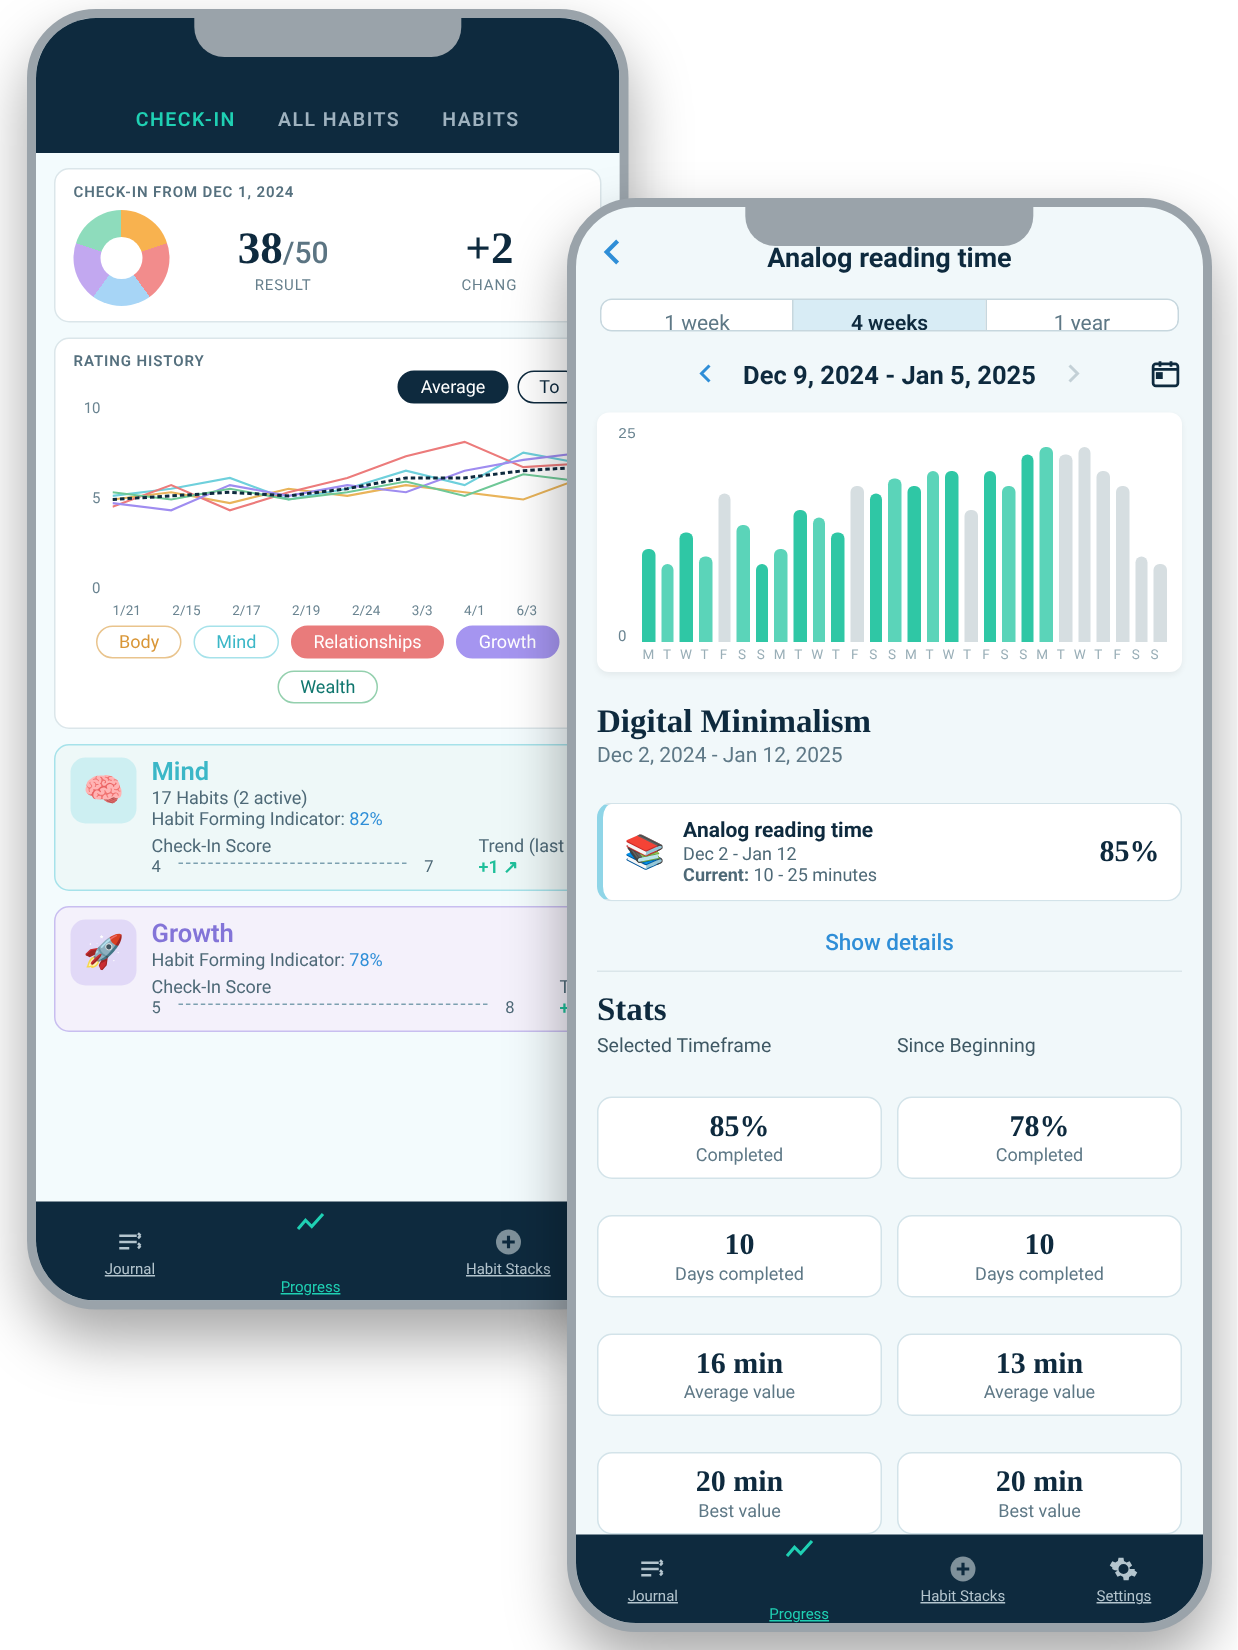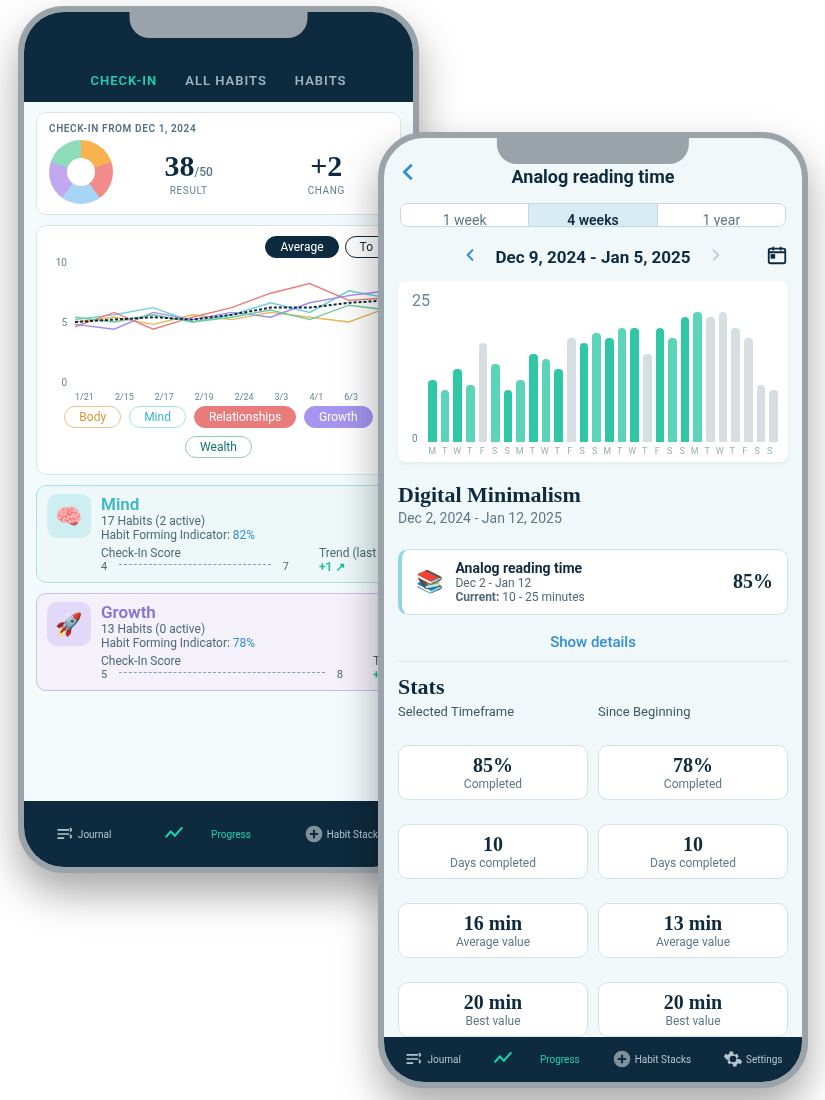--- a/index.html
+++ b/index.html
@@ -35,21 +35,21 @@
   #phoneA .a-body { flex:1; overflow:hidden; background:#f3fbfd; padding: 10px 12px 0 12px; display:flex; flex-direction:column; gap:10px; }
   .card { background:#fff; border:1px solid #dbe6ea; border-radius:10px; padding:10px 12px; position:relative; }
   .card-label { font-size:10px; letter-spacing:0.6px; color:#55707e; font-weight:600; }
   .checkin-row { display:flex; align-items:center; gap:14px; padding-top:6px; }
   .pie { width:64px; height:64px; border-radius:50%;
     background: conic-gradient(#f8b24f 0 72deg,#f28c8c 72deg 144deg,#a7d5f6 144deg 216deg,#c2a8f0 216deg 288deg,#8edcbc 288deg 360deg);
     position:relative; }
   .pie::after { content:""; position:absolute; inset:18px; background:#fff; border-radius:50%; }
   .metric { text-align:center; flex:1; }
   .metric .big { font-size:30px; font-weight:700; font-family: Georgia, serif; color:#0e2a3e; }
-  .metric .small { font-size:12px; font-weight:500; color:#5b7482; }
+  .metric .small { font-size:20px; font-weight:500; color:#5b7482; }
   .metric .lbl { font-size:10px; letter-spacing:0.6px; color:#67808d; margin-top:2px; }
   .pill-row { display:flex; gap:8px; flex-wrap:wrap; justify-content:center; padding:4px 0 6px; }
   .pill { font-size:12px; padding:3px 14px; border-radius:12px; border:1px solid; background:#fff; }
   .pill.body { color:#d99637; border-color:#e9c48d; }
   .pill.mind { color:#3bb7c7; border-color:#a6e2ea; }
   .pill.rel  { color:#fff; background:#e97b7b; border-color:#e97b7b; }
   .pill.growth { color:#fff; background:#a595f0; border-color:#a595f0; }
   .pill.wealth { color:#0f766e; border-color:#94d0ae; }
   .chart-controls { display:flex; justify-content:flex-end; gap:6px; margin-bottom:2px;}
   .seg { font-size:12px; padding:3px 14px; border-radius:14px; border:1px solid #0e2a3e; color:#0e2a3e; background:#fff;}
@@ -66,40 +66,40 @@
   .cat-card.mind .cat-icon { background:#cdeff2; }
   .cat-card.growth .cat-icon { background:#e1d9f7; }
   .cat-body { flex:1; font-size:12px; color:#4e6977;}
   .cat-title { font-size:17px; font-weight:600; }
   .cat-card.mind .cat-title { color:#3bb7c7; }
   .cat-card.growth .cat-title { color:#8374d8; }
   .score-row { display:flex; align-items:center; gap:12px; font-size:11px; color:#4e6977;}
   .spark { flex:1; height:1px; border-top:1px dashed #7ca0b0; position:relative; top:-2px;}
   .fab { position:absolute; right:-90px; bottom:70px; background:#0e2a3e; color:#fff; border-radius:24px; padding:10px 22px 10px 16px; font-size:15px; display:flex; align-items:center; gap:8px;}
   .btm-nav { height:66px; background:#0e2a3e; display:flex; align-items:center; justify-content:space-around; padding:0 4px;}
-  .nav-item { display:flex; align-items:center; gap:2px; color:#b4c5ce; font-size:10px;}
+  .nav-item { display:flex; flex-direction:column; align-items:center; gap:2px; color:#b4c5ce; font-size:10px;text-decoration:underline;}
   .nav-item.active { color:#1fd0b3;gap:26px; }
   .nav-ico { width:22px; height:22px; display:flex; align-items:center; justify-content:center;}
 
   
   #phoneB { left: 378px; top: 132px; width: 430px; height: 956px; z-index:10; background:#f1f8fa;}
   #phoneB .b-header { height:76px; display:flex; align-items:flex-end; justify-content:center; padding-bottom:4px; position:relative;}
   #phoneB .b-header .back { position:absolute; left:14px; bottom:4px; color:#2f8ed7; }
   #phoneB .b-title { font-size:18px; font-weight:700; color:#0e2a3e;}
   .bseg { margin:12px 16px 0; display:flex; border:1px solid #c7d7de; border-radius:8px; overflow:hidden;}
   .bseg div { flex:1; text-align:center; padding:8px 0; font-size:14px; color:#5e7886; background:#fff;}
   .bseg div.active { background:#d8ecf5; color:#0e2a3e; font-weight:600;}
   .bseg div + div { border-left:1px solid #c7d7de;}
   .daterow { display:flex; align-items:center; justify-content:center; gap:12px; margin:16px 14px 6px; position:relative;}
   .daterow .range { font-size:17px; font-weight:700; color:#0e2a3e;}
   .daterow .chev { color:#2f8ed7; padding:4px;}
   .daterow .chev.dis { color:#c3d0d6;}
   .cal { position:absolute; right:0; color:#0e2a3e;}
   .barcard { background:#fff; border-radius:8px; margin:4px 14px 10px; padding:10px 14px 6px; box-shadow:0 2px 4px rgba(0,0,0,0.06);}
-  .barcard .ymax { font-size:16px; color:#6a8491; }
+  .barcard .ymax { font-size:10px; color:#6a8491;font-family:Liberation Mono, monospace; }
   .bars { display:flex; align-items:flex-end; gap:4px; height:130px; margin:2px -4px 4px 16px; position:relative;}
   .bars::before { content:"0"; position:absolute; left:-16px; bottom:-2px; font-size:10px; color:#6a8491;}
   .bar { flex:1; border-radius:4px 4px 0 0; }
   .bar.g { background:#2fc7a5;}
   .bar.o { background:#5bd4b9;}
   .bar.f { background:#d6dee1;}
   .barlabels { display:flex; gap:4px; margin-left:16px; font-size:9px; color:#99aeb7;}
   .barlabels span { flex:1; text-align:center;}
   .secname { margin:10px 14px 2px; font-size:22px; font-weight:700; color:#0e2a3e; font-family:Georgia, serif;}
   .secrange { margin:0 14px 23px; font-size:14px; color:#5e7886;}
@@ -139,20 +139,21 @@
           <div class="lbl">RESULT</div>
         </div>
         <div class="metric">
           <div class="big">+2</div>
           <div class="lbl">CHANG</div>
         </div>
       </div>
     </div>
 
     <div class="card">
+      <div class="card-label">RATING HISTORY</div>
       <div class="chart-controls">
         <span class="seg active">Average</span>
         <span class="seg">To</span>
       </div>
       <div class="linech">
         <div class="y-ax">
           <span style="top:0%">10</span>
           <span style="top:50%">5</span>
           <span style="top:100%">0</span>
         </div>
@@ -205,21 +206,20 @@
             <div style="color:#1fbf9a;font-weight:600">+1 ↗</div>
           </div>
         </div>
       </div>
     </div>
 
     <div class="cat-card growth">
       <div class="cat-icon">🚀</div>
       <div class="cat-body">
         <div class="cat-title">Growth</div>
-        <div>13 Habits (0 active)</div>
         <div><span>Habit Forming Indicator: </span><span style="color:#2f8ed7">78%</span></div>
         <div style="display:flex;gap:30px;margin-top:4px;">
           <div style="flex:1">
             <div>Check-In Score</div>
             <div class="score-row">
                 <span>5</span>
                 <span class="spark"></span>
                 <span>8</span>
               </div>
           </div>

